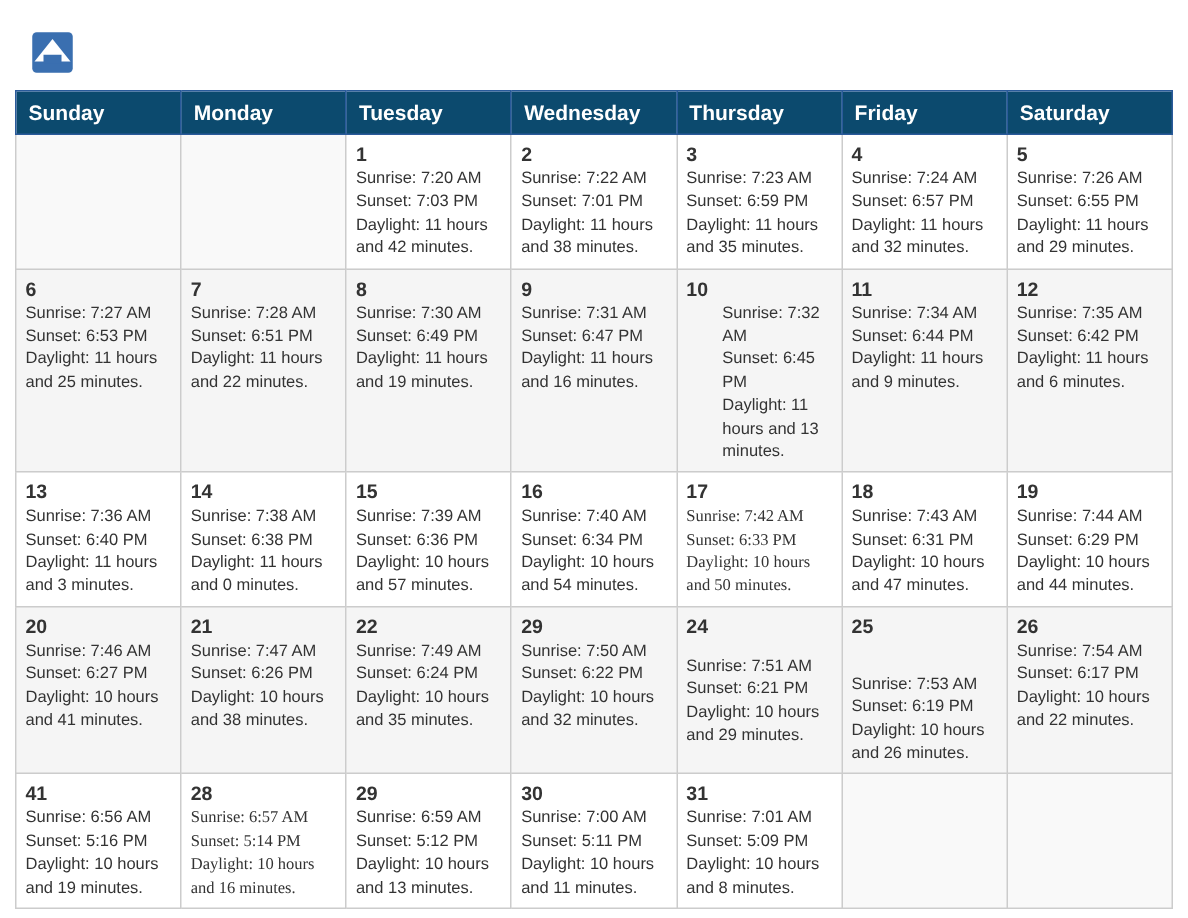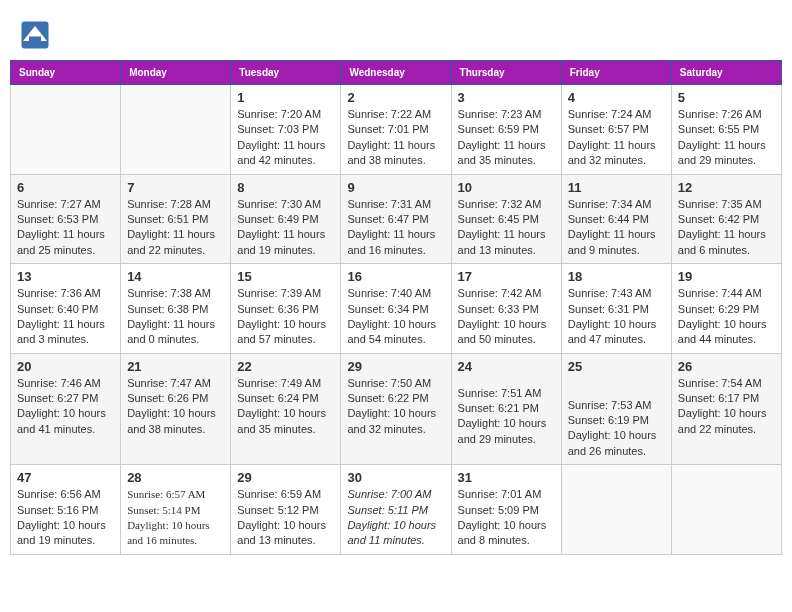--- a/index.html
+++ b/index.html
@@ -51,25 +51,25 @@
     .location {
       font-size: 14px;
       color: #555;
     }
     .calendar {
       width: 100%;
       border-collapse: collapse;
       margin-top: 5px;
     }
     .calendar th {
-      background-color: #a21caf;
+      background-color: #0c4a6e;
       color: white;
       text-align: left;
       padding: 6px 8px;
-      font-size: 10px;
+      font-size: 14px;
       font-weight: bold;
       border: 1px solid #2a5a9a;
     }
     .calendar td {
       vertical-align: top;
       border: 1px solid #ccc;
       padding: 5px 6px;
       width: 14.28%;
       min-height: 80px;
       background: #fff;
@@ -185,21 +185,21 @@
 Daylight: 11 hours and 19 minutes.</div>
         </td>
         <td>
           <span class="day-number">9</span>
           <div class="day-info" style="white-space: pre-line;">Sunrise: 7:31 AM
 Sunset: 6:47 PM
 Daylight: 11 hours and 16 minutes.</div>
         </td>
         <td>
           <span class="day-number">10</span>
-          <div class="day-info" style="white-space: pre-line;">Sunrise: 7:32 AM
+          <div class="day-info" style="white-space: pre-line; margin-left: 24px;">Sunrise: 7:32 AM
 Sunset: 6:45 PM
 Daylight: 11 hours and 13 minutes.</div>
         </td>
         <td>
           <span class="day-number">11</span>
           <div class="day-info" style="white-space: pre-line;">Sunrise: 7:34 AM
 Sunset: 6:44 PM
 Daylight: 11 hours and 9 minutes.</div>
         </td>
         <td>
@@ -229,21 +229,21 @@
 Daylight: 10 hours and 57 minutes.</div>
         </td>
         <td>
           <span class="day-number">16</span>
           <div class="day-info" style="white-space: pre-line;">Sunrise: 7:40 AM
 Sunset: 6:34 PM
 Daylight: 10 hours and 54 minutes.</div>
         </td>
         <td>
           <span class="day-number">17</span>
-          <div class="day-info" style="white-space: pre-line;">Sunrise: 7:42 AM
+          <div class="day-info" style="white-space: pre-line; font-family: Liberation Serif, serif;">Sunrise: 7:42 AM
 Sunset: 6:33 PM
 Daylight: 10 hours and 50 minutes.</div>
         </td>
         <td>
           <span class="day-number">18</span>
           <div class="day-info" style="white-space: pre-line;">Sunrise: 7:43 AM
 Sunset: 6:31 PM
 Daylight: 10 hours and 47 minutes.</div>
         </td>
         <td>
@@ -292,40 +292,40 @@
         </td>
         <td>
           <span class="day-number">26</span>
           <div class="day-info" style="white-space: pre-line;">Sunrise: 7:54 AM
 Sunset: 6:17 PM
 Daylight: 10 hours and 22 minutes.</div>
         </td>
       </tr>
       <tr>
         <td>
-          <span class="day-number">47</span>
+          <span class="day-number">41</span>
           <div class="day-info" style="white-space: pre-line;">Sunrise: 6:56 AM
 Sunset: 5:16 PM
 Daylight: 10 hours and 19 minutes.</div>
         </td>
         <td>
           <span class="day-number">28</span>
           <div class="day-info" style="white-space: pre-line; font-family: Liberation Serif, serif;">Sunrise: 6:57 AM
 Sunset: 5:14 PM
 Daylight: 10 hours and 16 minutes.</div>
         </td>
         <td>
           <span class="day-number">29</span>
           <div class="day-info" style="white-space: pre-line;">Sunrise: 6:59 AM
 Sunset: 5:12 PM
 Daylight: 10 hours and 13 minutes.</div>
         </td>
         <td>
           <span class="day-number">30</span>
-          <div class="day-info" style="white-space: pre-line; font-style: italic;">Sunrise: 7:00 AM
+          <div class="day-info" style="white-space: pre-line;">Sunrise: 7:00 AM
 Sunset: 5:11 PM
 Daylight: 10 hours and 11 minutes.</div>
         </td>
         <td>
           <span class="day-number">31</span>
           <div class="day-info" style="white-space: pre-line;">Sunrise: 7:01 AM
 Sunset: 5:09 PM
 Daylight: 10 hours and 8 minutes.</div>
         </td>
         <td class="empty-cell"></td>

